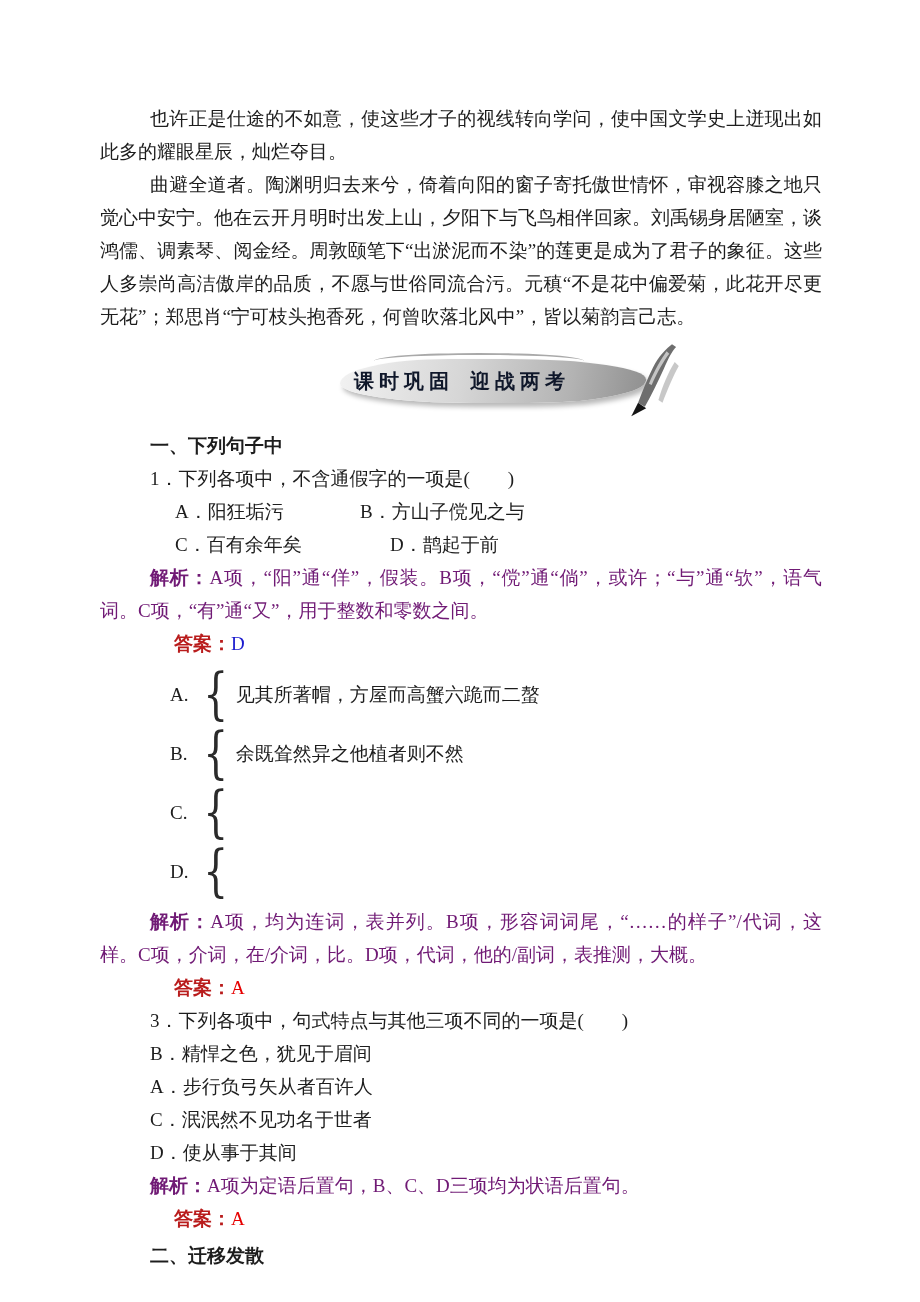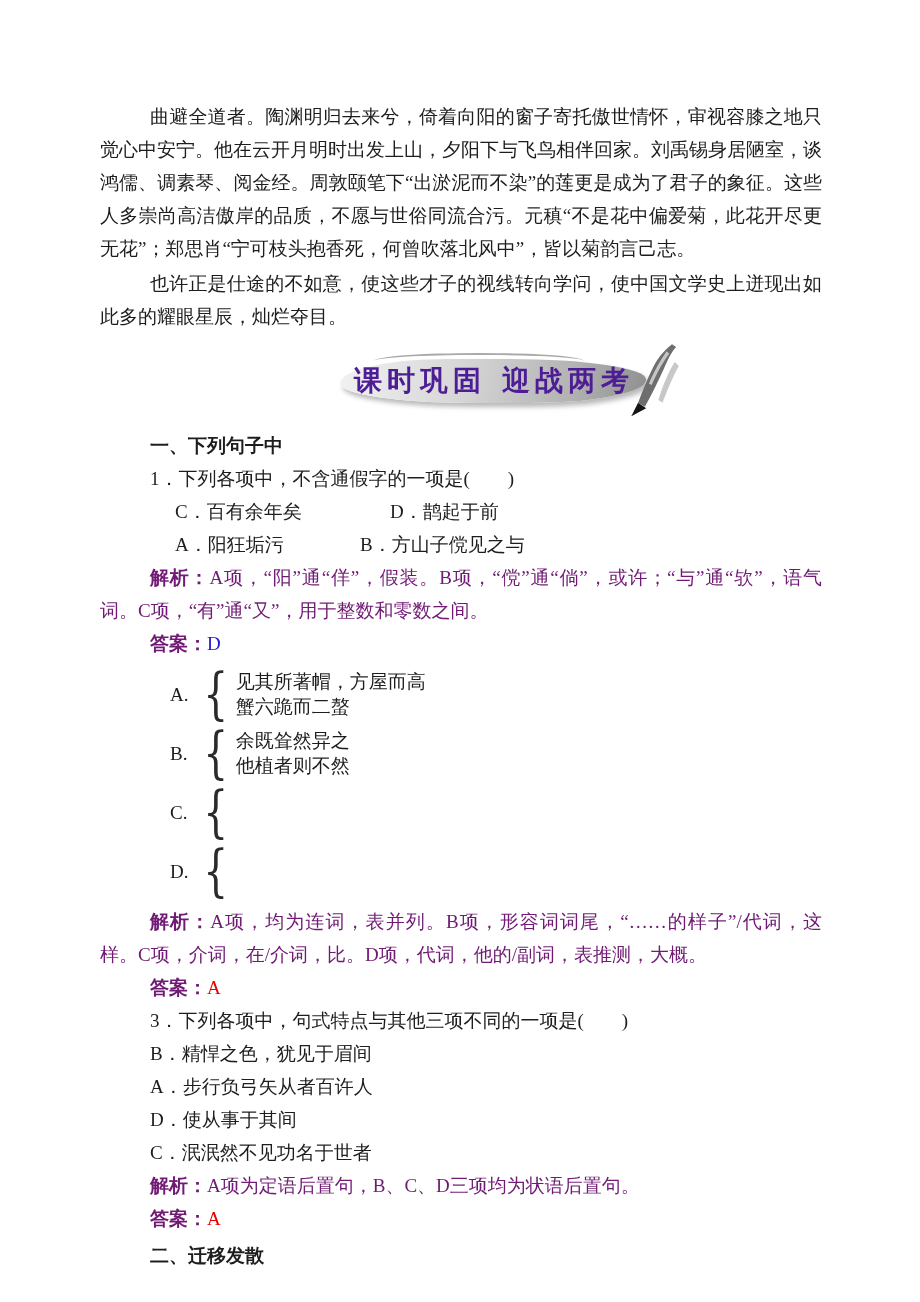--- a/index.html
+++ b/index.html
@@ -19,81 +19,81 @@
     position:absolute;left:30px;top:12px;width:306px;height:44px;
     background:linear-gradient(100deg,#f2f2f2 0%,#d6d6d6 40%,#b3b3b3 75%,#8f8f8f 100%);
     border-radius:48% 60% 52% 58% / 75% 62% 70% 60%;
     box-shadow:3px 4px 5px rgba(0,0,0,0.28);
   }
   .swoosh::before{
     content:"";position:absolute;top:-6px;left:34px;width:210px;height:14px;
     border-top:2px solid #a9a9a9;border-radius:50%;
   }
   .banner-text{
-    position:relative;font-size:28px;font-weight:bold;letter-spacing:5px;
-    line-height:68px;color:#4c1d95;
+    position:relative;font-size:20px;font-weight:bold;letter-spacing:5px;
+    line-height:68px;color:#0f172a;
   }
   .bt-left{margin-left:44px;}
   .bt-right{margin-left:16px;margin-top:48px;}
   .pen{position:absolute;right:28px;top:-4px;width:58px;height:76px;}
 
   .sec-heading{font-weight:bold;text-indent:50px;margin-top:4px;}
   .stem{text-indent:50px;}
 
   
   .opt-row{display:flex;padding-left:75px;}
   .opt-row .c1a{width:185px;}
   .opt-row .c1b{width:215px;}
 
   
   .pair{display:flex;align-items:center;padding-left:70px;margin:9px 0;}
   .pair-label{width:32px;flex:0 0 32px;}
   .brace{
     font-family:"DejaVu Serif",serif;font-size:56px;font-weight:400;
     line-height:50px;transform:scaleX(0.7);margin:0 2px 0 -4px;color:#2a2a2a;
   }
-  .pair-lines{display:flex;flex-direction:column;line-height:25px;}
+  .pair-lines{display:flex;flex-direction:row;line-height:25px;}
 
   
   .opt-line{text-indent:50px;}
 
   .analysis{color:#701a75;text-indent:50px;text-align:justify;}
   .analysis .lbl{font-weight:bold;}
   .answer{text-indent:50px;}
-  .answer .lbl{color:#701a75;font-weight:bold;}
+  .answer .lbl{color:#b91c1c;font-weight:bold;margin-left:24px;}
 </style>
 </head>
 <body>
 
 <div class="page">
 
+  <p class="para p2">也许正是仕途的不如意，使这些才子的视线转向学问，使中国文学史上迸现出如此多的耀眼星辰，灿烂夺目。</p>
   <p class="para">曲避全道者。陶渊明归去来兮，倚着向阳的窗子寄托傲世情怀，审视容膝之地只觉心中安宁。他在云开月明时出发上山，夕阳下与飞鸟相伴回家。刘禹锡身居陋室，谈鸿儒、调素琴、阅金经。周敦颐笔下“出淤泥而不染”的莲更是成为了君子的象征。这些人多崇尚高洁傲岸的品质，不愿与世俗同流合污。元稹“不是花中偏爱菊，此花开尽更无花”；郑思肖“宁可枝头抱香死，何曾吹落北风中”，皆以菊韵言己志。</p>
-  <p class="para p2">也许正是仕途的不如意，使这些才子的视线转向学问，使中国文学史上迸现出如此多的耀眼星辰，灿烂夺目。</p>
 
   <div class="banner">
     <div class="swoosh"></div>
     <span class="banner-text bt-left">课时巩固</span><span class="banner-text bt-right">迎战两考</span>
     <svg class="pen" viewBox="0 0 40 56" xmlns="http://www.w3.org/2000/svg">
       <path d="M34 1 C 30 4, 24 10, 20 18 C 16 26, 12 36, 9 44 L 14 47 C 19 38, 24 28, 28 19 C 31 12, 34 6, 37 3 Z" fill="#6e6e6e"></path>
       <path d="M9 44 L 4 54 L 15 48 Z" fill="#151515"></path>
       <path d="M30 6 C 26 12, 21 20, 17 30 L 19 31 C 23 22, 28 13, 32 8 Z" fill="#e9e9e9" opacity="0.7"></path>
       <path d="M36 14 c -5 8 -9 18 -12 28 l 3 2 c 4 -10 8 -20 12 -27 z" fill="#9a9a9a" opacity="0.55"></path>
     </svg>
   </div>
 
   <p class="sec-heading">一、下列句子中</p>
 
   <p class="stem">1．下列各项中，不含通假字的一项是(　　)</p>
   <div class="opt-row">
+    <span class="c1a">A．阳狂垢污</span>
+    <span>B．方山子傥见之与</span>
+  </div>
+  <div class="opt-row">
     <span class="c1b">C．百有余年矣</span>
     <span>D．鹊起于前</span>
-  </div>
-  <div class="opt-row">
-    <span class="c1a">A．阳狂垢污</span>
-    <span>B．方山子傥见之与</span>
   </div>
   <p class="analysis"><span class="lbl">解析：</span><span>A项，“阳”通“佯”，假装。B项，“傥”通“倘”，或许；“与”通“欤”，语气词。C项，“有”通“又”，用于整数和零数之间。</span></p>
   <p class="answer"><span class="lbl">答案：</span><span style="color:#1a1ace">D</span></p>
 
 
   <div class="pair">
     <span class="pair-label">A.</span>
     <span class="brace">{</span>
     <span class="pair-lines">
       <span>见其所著帽，方屋而高</span>
@@ -116,20 +116,20 @@
     <span class="pair-label">D.</span>
     <span class="brace">{</span>
   </div>
 
   <p class="analysis"><span class="lbl">解析：</span><span>A项，均为连词，表并列。B项，形容词词尾，“……的样子”/代词，这样。C项，介词，在/介词，比。D项，代词，他的/副词，表推测，大概。</span></p>
   <p class="answer"><span class="lbl">答案：</span><span style="color:#e60000">A</span></p>
 
   <p class="stem">3．下列各项中，句式特点与其他三项不同的一项是(　　)</p>
   <p class="opt-line">B．精悍之色，犹见于眉间</p>
   <p class="opt-line">A．步行负弓矢从者百许人</p>
+  <p class="opt-line">C．泯泯然不见功名于世者</p>
   <p class="opt-line">D．使从事于其间</p>
-  <p class="opt-line">C．泯泯然不见功名于世者</p>
   <p class="analysis"><span class="lbl">解析：</span><span>A项为定语后置句，B、C、D三项均为状语后置句。</span></p>
   <p class="answer"><span class="lbl">答案：</span><span style="color:#e60000">A</span></p>
 
   <p class="sec-heading">二、迁移发散</p>
 
 </div>
 
 </body></html>

